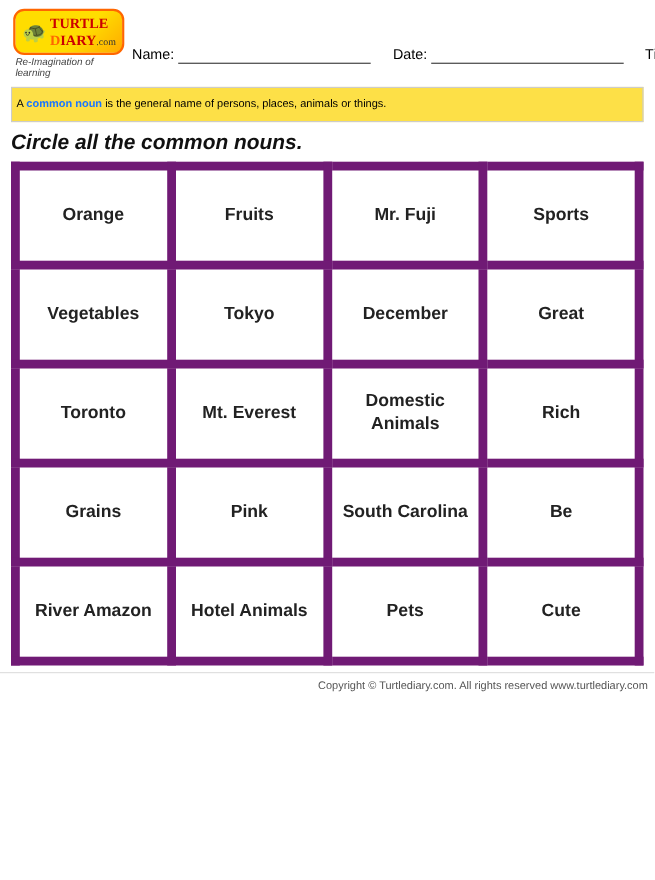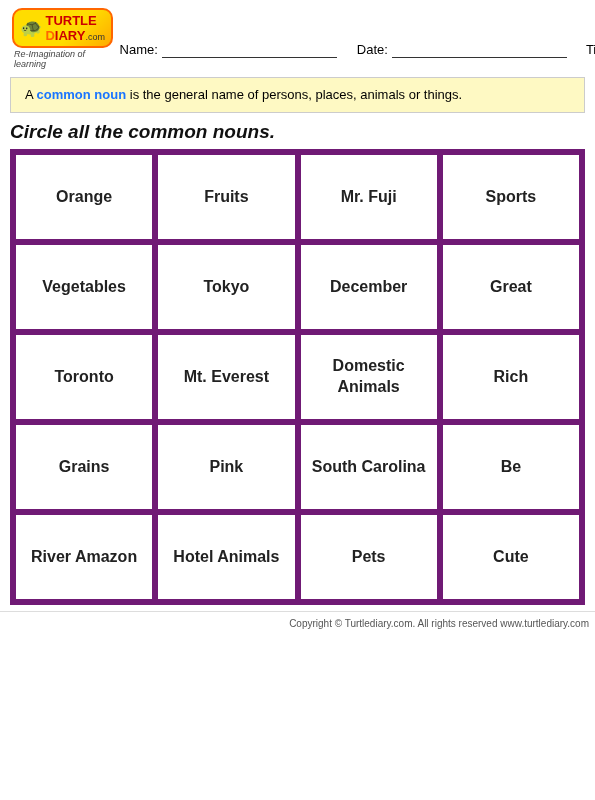--- a/index.html
+++ b/index.html
@@ -40,25 +40,25 @@
       border: none;
       border-bottom: 1.5px solid #333;
       width: 175px;
       height: 18px;
       outline: none;
       font-size: 13px;
     }
 
     
     .info-box {
-      background: #fef9c3;
+      background: #fde047;
       border: 1px solid #ccc;
       margin: 4px 10px;
-      padding: 8px 14px;
-      font-size: 13px;
+      padding: 8px 4px;
+      font-size: 10px;
       line-height: 1.4;
     }
     .info-box .highlight {
       color: #1a75ff;
       font-weight: bold;
     }
 
     
     .instruction {
       font-size: 19px;
@@ -68,21 +68,21 @@
       font-style: italic;
     }
 
     
     .noun-table {
       border-collapse: collapse;
       width: calc(100% - 20px);
       margin: 0 10px;
     }
     .noun-table td {
-      border: 6px solid #701a75;
+      border: 8px solid #701a75;
       text-align: center;
       vertical-align: middle;
       font-size: 16px;
       font-weight: bold;
       color: #222;
       height: 90px;
       width: 25%;
       padding: 8px 4px;
       line-height: 1.3;
     }
@@ -111,21 +111,21 @@
       display: inline-flex;
       align-items: center;
       gap: 3px;
     }
     .turtle-icon {
       font-size: 18px;
     }
     .brand-text {
       font-size: 13px;
       font-weight: 900;
-      font-family: Liberation Sans, sans-serif;
+      font-family: Liberation Serif, serif;
     }
     .brand-t { color: #cc0000; }
     .brand-urtl { color: #cc0000; }
     .brand-d { color: #ff6600; }
     .brand-iary { color: #cc0000; }
     .brand-com { color: #333; font-size: 9px; font-weight: normal; text-align: center; }
     .sub-text {
       font-size: 9px;
       color: #444;
       font-style: italic;

